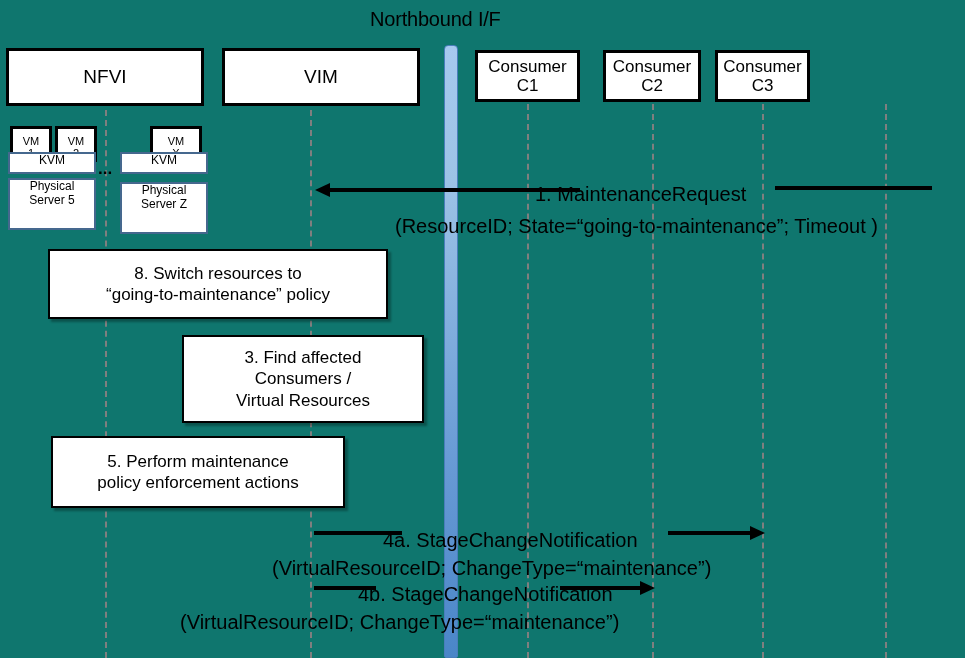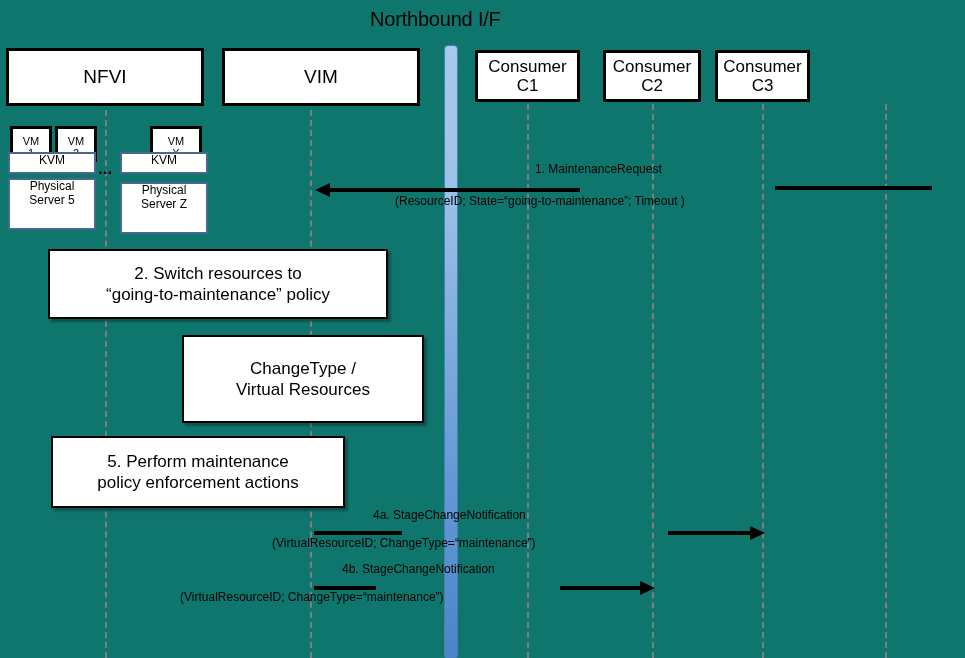--- a/index.html
+++ b/index.html
@@ -124,24 +124,25 @@
     border-right: 15px solid #000;
   }
   .arrowhead-right {
     border-top: 7px solid transparent;
     border-bottom: 7px solid transparent;
     border-left: 15px solid #000;
   }
 
   
   .msglabel {
-    font-size: 12px;
+    font-size: 20px;
     color: #000;
     white-space: nowrap;
     line-height: 1.2;
+    margin-top: 20px;
   }
 </style>
 </head>
 <body>
 
 <div id="canvas">
 
   <div class="abs" id="nbif-title">Northbound I/F</div>
 
   <div class="abs lifeline" style="left:105px; top:110px; height:548px;"></div>
@@ -231,48 +232,49 @@
   <div class="abs msglabel" style="left:535px; top:162px;">1.   MaintenanceRequest</div>
 
   <div class="abs msgline" style="left:330px; top:188px; width:250px;"></div>
   <div class="abs arrowhead-left" style="left:315px; top:183px;"></div>
   <div class="abs msgline" style="left:775px; top:186px; width:157px;"></div>
 
   <div class="abs msglabel" style="left:395px; top:194px;">(ResourceID; State=“going-to-maintenance”; Timeout )</div>
 
   <div class="abs stepbox" style="left:48px; top:249px; width:340px; height:70px;">
     <div>
-      <div>2. Switch resources to</div>
+      <div>8. Switch resources to</div>
       <div>“going-to-maintenance” policy</div>
     </div>
   </div>
 
   <div class="abs stepbox" style="left:182px; top:335px; width:242px; height:88px;">
     <div>
-      <div>ChangeType /</div>
+      <div>3. Find affected</div>
+      <div>Consumers /</div>
       <div>Virtual Resources</div>
     </div>
   </div>
 
   <div class="abs stepbox" style="left:51px; top:436px; width:294px; height:72px;">
     <div>
       <div>5. Perform maintenance</div>
       <div>policy enforcement actions</div>
     </div>
   </div>
 
-  <div class="abs msglabel" style="left:373px; top:508px;">4a. StageChangeNotification</div>
+  <div class="abs msglabel" style="left:383px; top:508px;">4a. StageChangeNotification</div>
 
   <div class="abs msgline" style="left:314px; top:531px; width:88px;"></div>
   <div class="abs msgline" style="left:668px; top:531px; width:82px;"></div>
   <div class="abs arrowhead-right" style="left:750px; top:526px;"></div>
 
   <div class="abs msglabel" style="left:272px; top:536px;">(VirtualResourceID; ChangeType=“maintenance”)</div>
 
-  <div class="abs msglabel" style="left:342px; top:562px;">4b. StageChangeNotification</div>
+  <div class="abs msglabel" style="left:358px; top:562px;">4b. StageChangeNotification</div>
 
   <div class="abs msgline" style="left:314px; top:586px; width:62px;"></div>
   <div class="abs msgline" style="left:560px; top:586px; width:80px;"></div>
   <div class="abs arrowhead-right" style="left:640px; top:581px;"></div>
 
   <div class="abs msglabel" style="left:180px; top:590px;">(VirtualResourceID; ChangeType=“maintenance”)</div>
 
 </div>
 
 </body></html>

